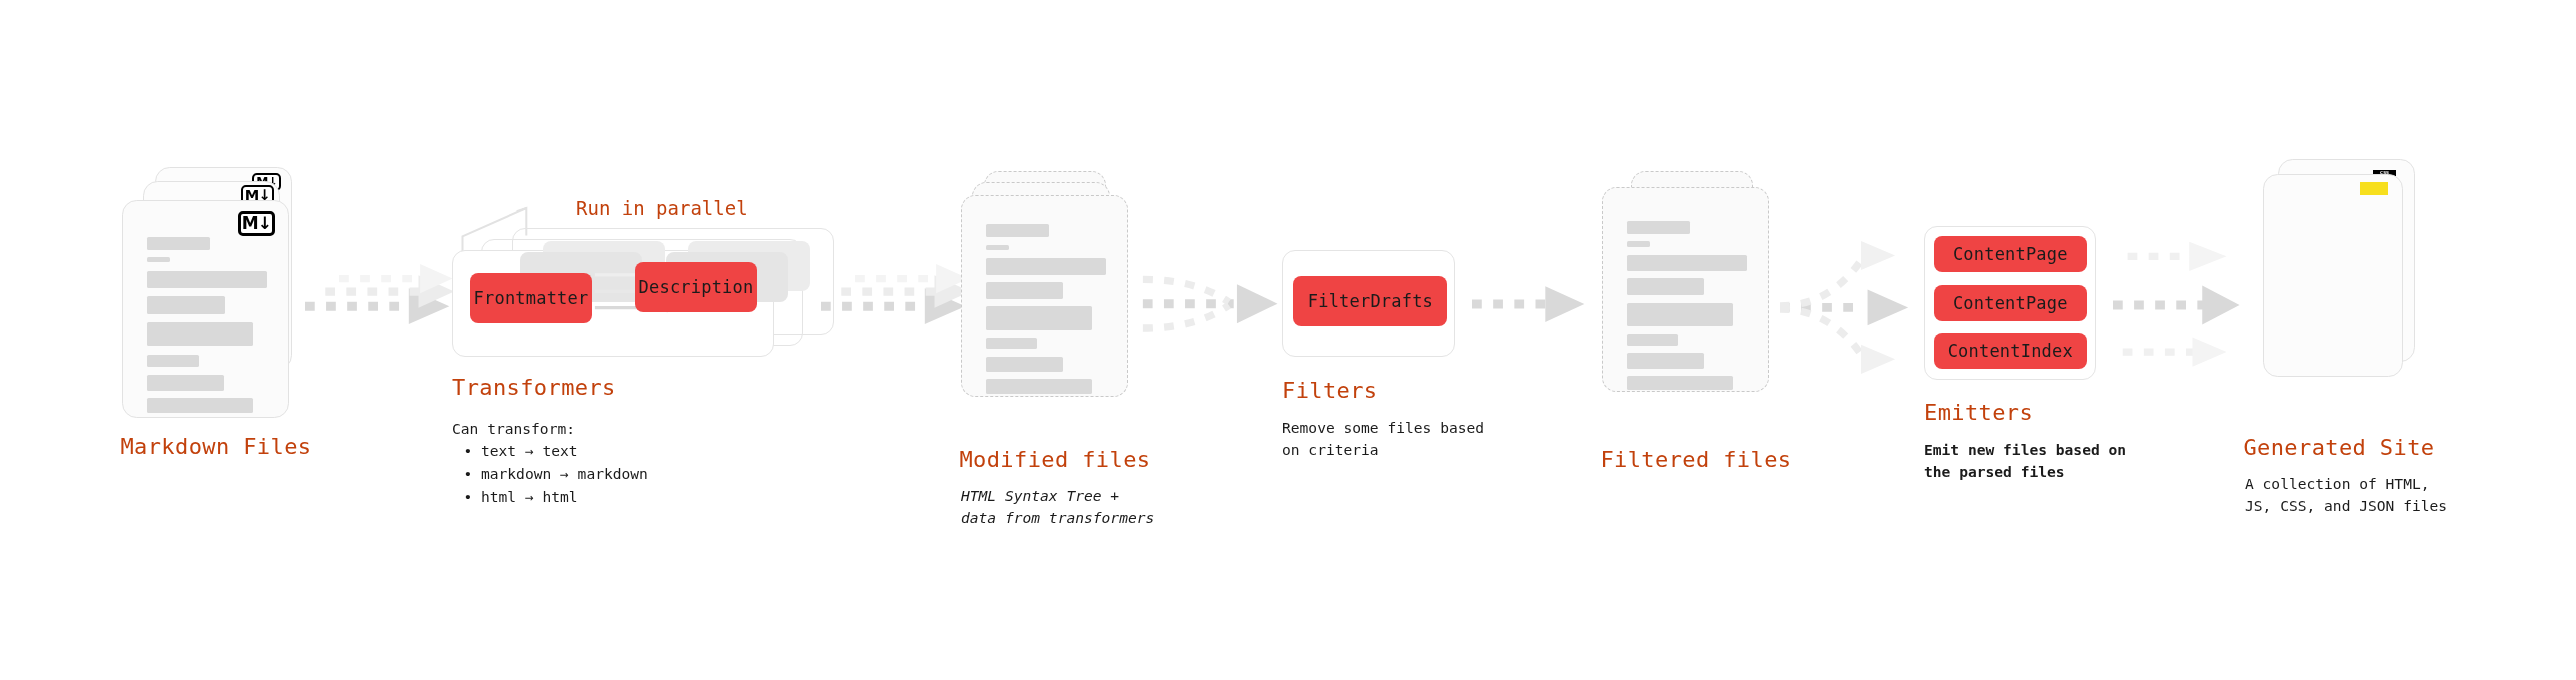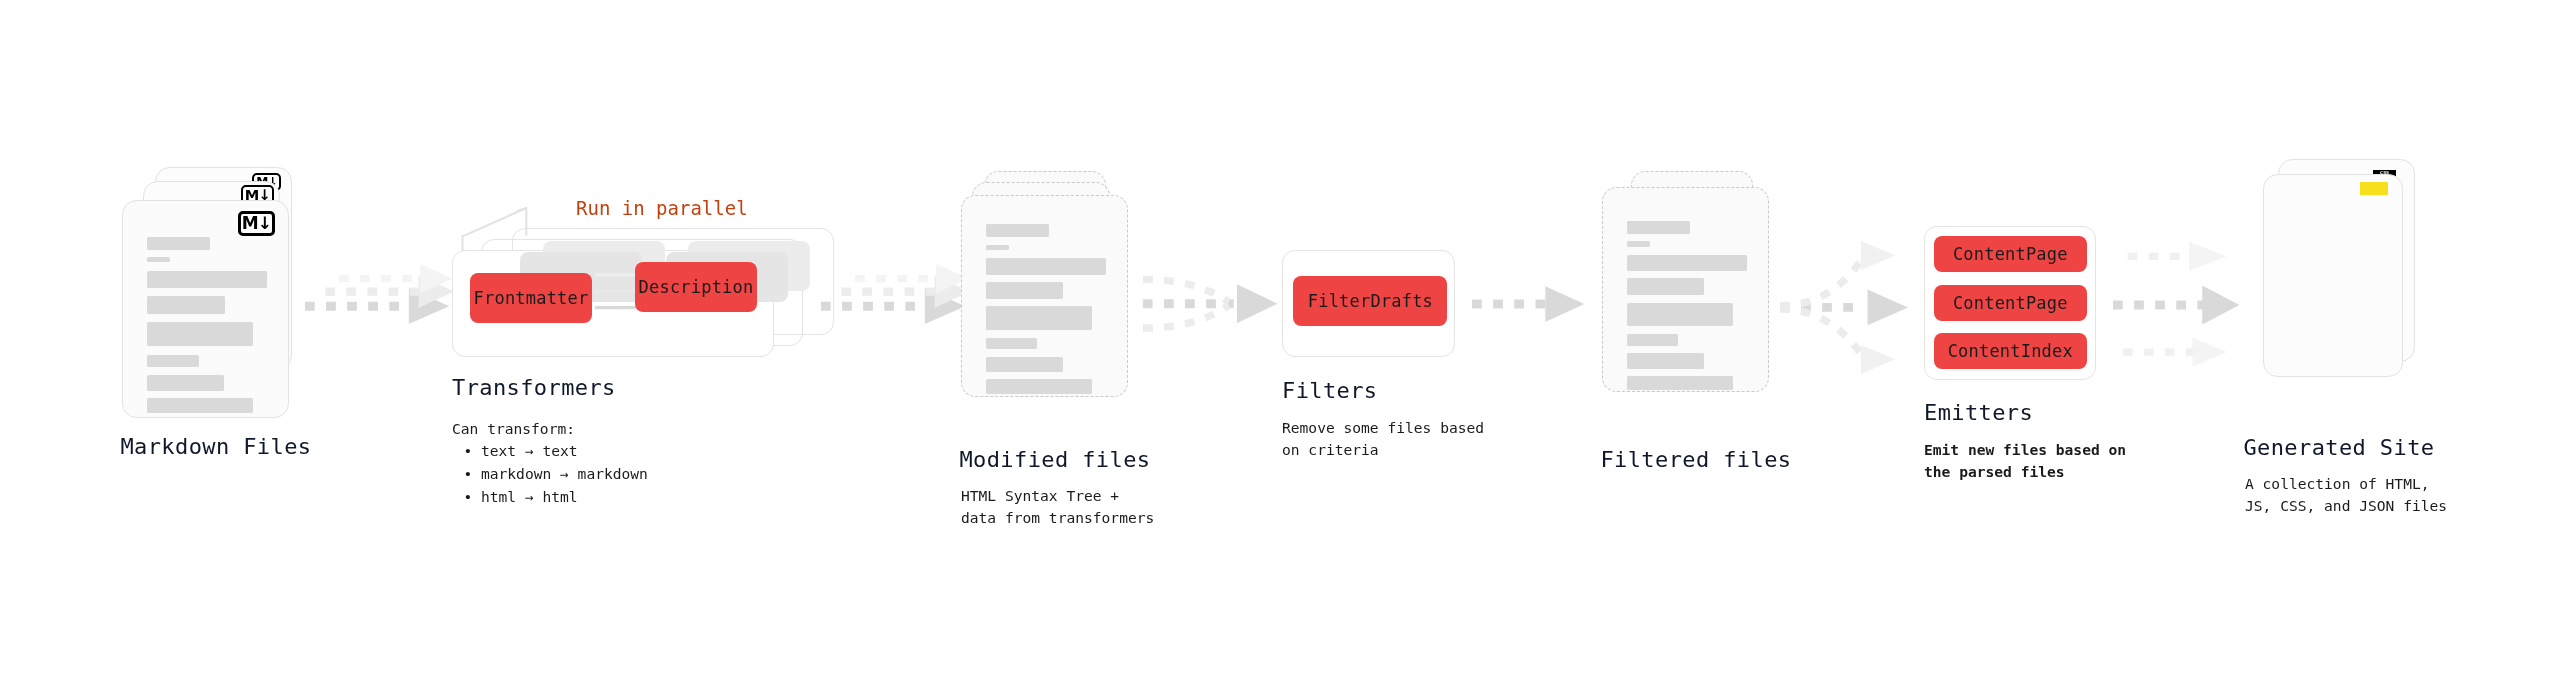--- a/index.html
+++ b/index.html
@@ -95,21 +95,21 @@
     color: #1b1b1b;
     font-size: 17px;
     letter-spacing: 0.2px;
     white-space: nowrap;
   }
 
   
   .title {
     position: absolute;
     font-size: 22px;
-    color: #0f172a;
+    color: #c2410c;
     white-space: nowrap;
     letter-spacing: 0.4px;
   }
   .sub {
     position: absolute;
     font-size: 14.6px;
     color: #1b1b1b;
     line-height: 1.52;
     white-space: pre;
   }
@@ -224,21 +224,21 @@
           <div class="line" style="width:100%; height:16.3px; margin-top:8.1px;"></div>
           <div class="line" style="width:64%; height:17px; margin-top:7.3px;"></div>
           <div class="line" style="width:88%; height:23.6px; margin-top:7.3px;"></div>
           <div class="line" style="width:42%; height:11.4px; margin-top:8.1px;"></div>
           <div class="line" style="width:64%; height:15.4px; margin-top:7.3px;"></div>
           <div class="line" style="width:88%; height:14.6px; margin-top:7.3px;"></div>
         </div>
       </div>
     </div>
     <div class="title" style="left:-1.6px; top:276px;">Modified files</div>
-    <div class="sub" style="left:0px; top:314px;">HTML Syntax Tree +
+    <div class="sub" style="left:0px; top:314px;font-style:italic;">HTML Syntax Tree +
 data from transformers</div>
   </div>
 
   <svg class="arrowsvg" style="left:1138px; top:268px;" width="146" height="73" viewBox="0 0 180 90">
     <g fill="none">
       <path d="M6 44 L118 44" stroke="#d9d9d9" stroke-width="11" stroke-dasharray="12 14"></path>
       <path d="M6 14 Q72 14 112 42" stroke="#ececec" stroke-width="9" stroke-dasharray="12 14"></path>
       <path d="M6 74 Q72 74 112 46" stroke="#ececec" stroke-width="9" stroke-dasharray="12 14"></path>
       <polygon points="122,20 172,44 122,68" fill="#d9d9d9"></polygon>
     </g>

